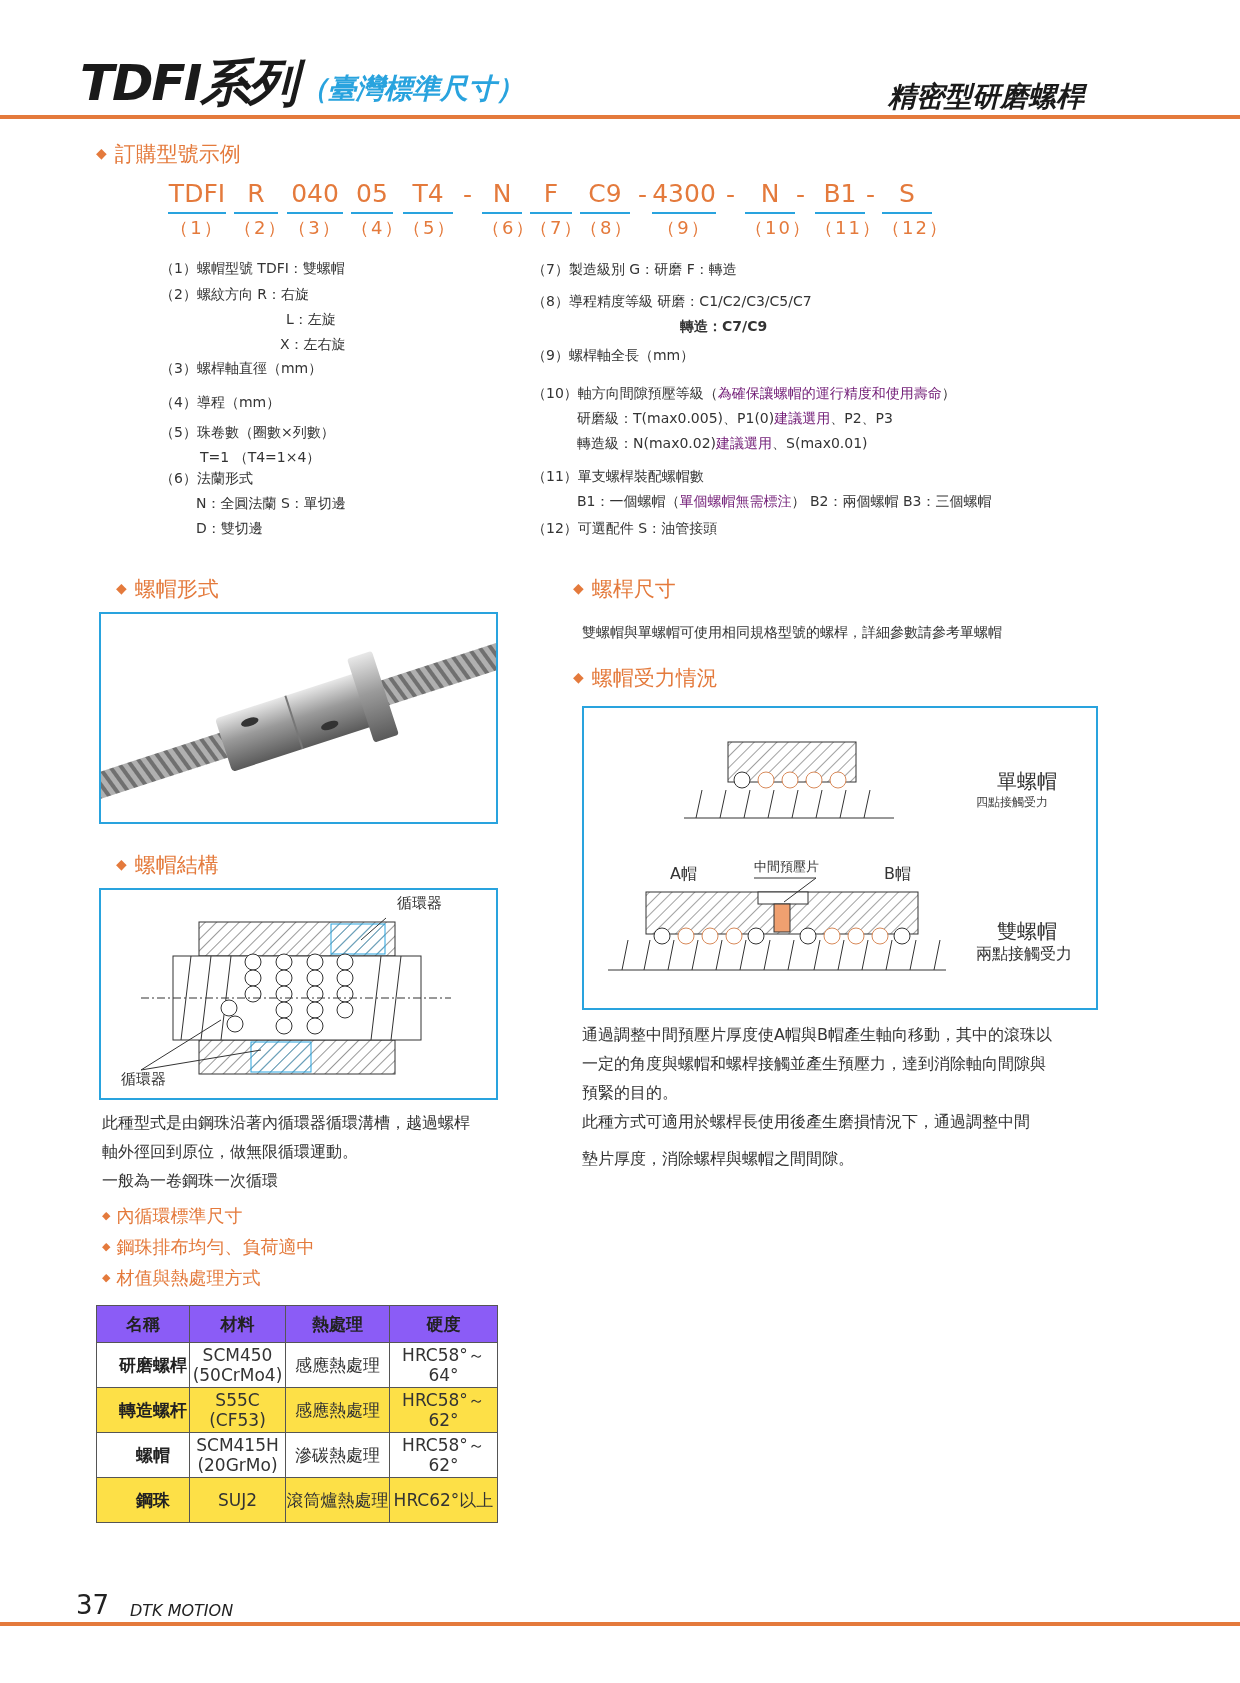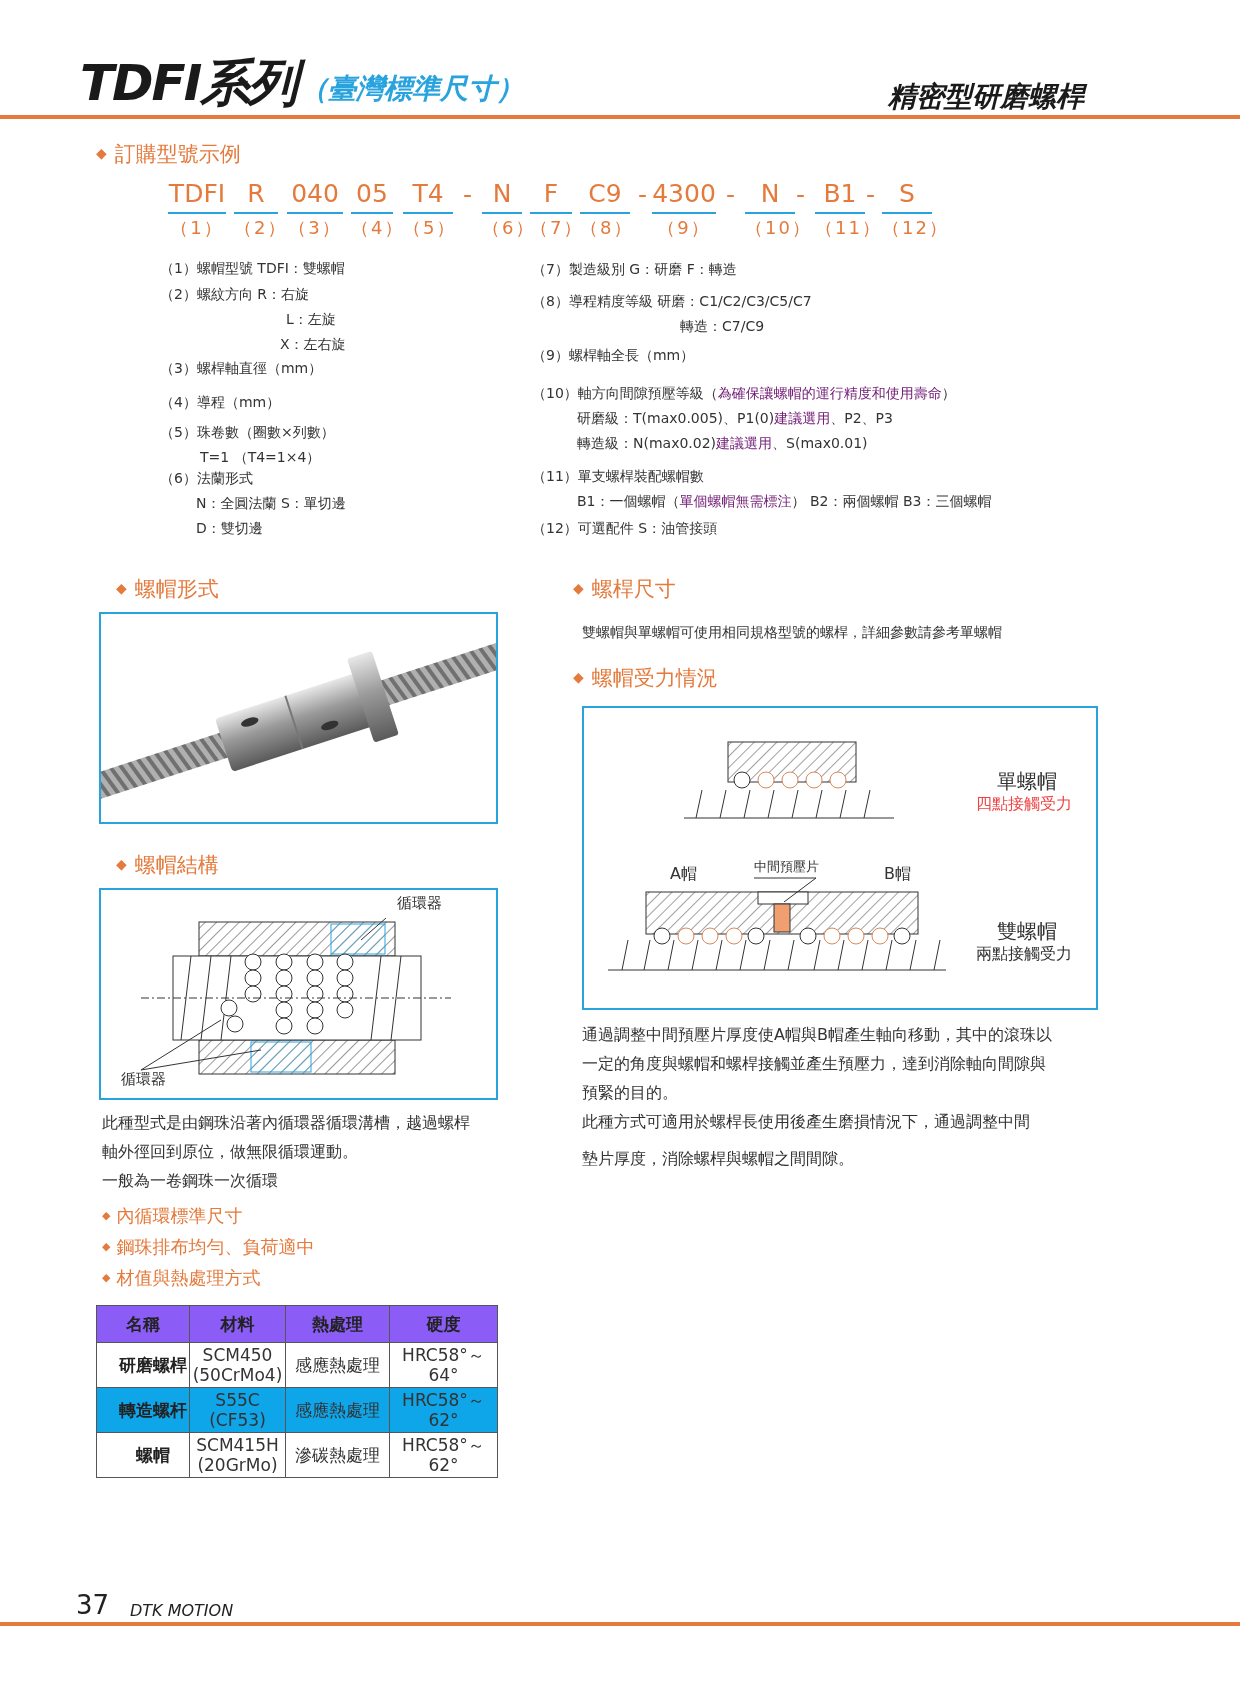--- a/index.html
+++ b/index.html
@@ -33,21 +33,21 @@
   .box { border: 2px solid #29a3de; background: #fff; }
 
   .para { font-size: 16px; line-height: 29px; color: #333; white-space: nowrap; }
 
   
   table.mat { position: absolute; left: 96px; top: 1305px; width: 402px; border-collapse: collapse; font-size: 17px; color: #333; }
   table.mat th, table.mat td { border: 1px solid #555; text-align: center; padding: 0; }
   table.mat th { background: #8b5cf6; height: 37px; font-weight: bold; color: #222; font-family: Liberation Mono, monospace; }
   table.mat td { height: 45px; line-height: 20px; }
   table.mat td.name { font-weight: bold; color: #222; padding-left: 20px; }
-  table.mat tr.g td { background: #0ea5e9; }
+  table.mat tr.g td { background: #fde047; }
   table.mat tr.w td { background: #ffffff; }
 
   .rule-bottom { left: 0; top: 1622px; width: 1240px; height: 4px; background: #e47a3c; }
   .page-num { left: 76px; top: 1590px; font-size: 26px; color: #222; }
   .brand { left: 130px; top: 1601px; font-size: 16px; font-style: italic; color: #222; }
 </style>
 </head>
 <body>
 
 <div class="abs title-main">TDFI系列</div>
@@ -132,21 +132,21 @@
 <div class="abs def" style="left:160px; top:356px;">（3）螺桿軸直徑（mm）</div>
 <div class="abs def" style="left:160px; top:390px;">（4）導程（mm）</div>
 <div class="abs def" style="left:160px; top:420px;">（5）珠卷數（圈數×列數）</div>
 <div class="abs def" style="left:200px; top:445px;">T=1 （T4=1×4）</div>
 <div class="abs def" style="left:160px; top:466px;">（6）法蘭形式</div>
 <div class="abs def" style="left:196px; top:491px;">N：全圓法蘭  S：單切邊</div>
 <div class="abs def" style="left:196px; top:516px;">D：雙切邊</div>
 
 <div class="abs def" style="left:532px; top:257px;">（7）製造級別        G：研磨      F：轉造</div>
 <div class="abs def" style="left:532px; top:289px;">（8）導程精度等級  研磨：C1/C2/C3/C5/C7</div>
-<div class="abs def" style="left:680px; top:314px;">轉造：C7/C9</div>
+<div class="abs def" style="left:680px; top:314px;font-weight:bold;">轉造：C7/C9</div>
 <div class="abs def" style="left:532px; top:343px;">（9）螺桿軸全長（mm）</div>
 <div class="abs def" style="left:532px; top:381px;"><span>（10）軸方向間隙預壓等級（</span><span class="red">為確保讓螺帽的運行精度和使用壽命</span><span>）</span></div>
 <div class="abs def" style="left:577px; top:406px;"><span>研磨級：T(max0.005)、P1(0)</span><span class="red">建議選用</span><span>、P2、P3</span></div>
 <div class="abs def" style="left:577px; top:431px;"><span>轉造級：N(max0.02)</span><span class="red">建議選用</span><span>、S(max0.01)</span></div>
 <div class="abs def" style="left:532px; top:464px;">（11）單支螺桿裝配螺帽數</div>
 <div class="abs def" style="left:577px; top:489px;"><span>B1：一個螺帽（</span><span class="red">單個螺帽無需標注</span><span>）  B2：兩個螺帽  B3：三個螺帽</span></div>
 <div class="abs def" style="left:532px; top:516px;">（12）可選配件    S：油管接頭</div>
 
 <div class="abs sec" style="left:116px; top:575px;"><span class="dia">◆</span><span>螺帽形式</span></div>
 <div class="abs box" style="left:99px; top:612px; width:399px; height:212px;">
@@ -264,20 +264,26 @@
     </tr>
     <tr class="w">
       <td class="name">螺帽</td>
       <td>
           <div>SCM415H</div>
           <div>(20GrMo)</div>
         </td>
       <td>滲碳熱處理</td>
       <td>HRC58°～62°</td>
     </tr>
+    <tr class="g">
+      <td class="name">鋼珠</td>
+      <td>SUJ2</td>
+      <td>滾筒爐熱處理</td>
+      <td>HRC62°以上</td>
+    </tr>
   </tbody>
 </table>
 
 <div class="abs sec" style="left:573px; top:575px;"><span class="dia">◆</span><span>螺桿尺寸</span></div>
 <div class="abs def" style="left:582px; top:620px;">雙螺帽與單螺帽可使用相同規格型號的螺桿，詳細參數請參考單螺帽</div>
 
 <div class="abs sec" style="left:573px; top:664px;"><span class="dia">◆</span><span>螺帽受力情況</span></div>
 <div class="abs box" style="left:582px; top:706px; width:516px; height:304px;">
   <svg width="512" height="300" viewBox="0 0 512 300">
     <defs>
@@ -335,21 +341,21 @@
         <line x1="260" y1="232" x2="254" y2="262"></line>
         <line x1="284" y1="232" x2="278" y2="262"></line>
         <line x1="308" y1="232" x2="302" y2="262"></line>
         <line x1="332" y1="232" x2="326" y2="262"></line>
         <line x1="356" y1="232" x2="350" y2="262"></line>
     </g>
     <line x1="170" y1="170" x2="232" y2="170" stroke="#333"></line>
     <line x1="232" y1="170" x2="200" y2="194" stroke="#333"></line>
   </svg>
   <div class="abs" style="left:413px; top:60px; font-size:20px; color:#333;">單螺帽</div>
-  <div class="abs" style="left:392px; top:86px; font-size:16px; color:#ef4444;">四點接觸受力</div>
+  <div class="abs" style="left:392px; top:86px; font-size:12px; color:#404040;">四點接觸受力</div>
   <div class="abs" style="left:86px; top:156px; font-size:16px; color:#333;">A帽</div>
   <div class="abs" style="left:300px; top:156px; font-size:16px; color:#333;">B帽</div>
   <div class="abs" style="left:170px; top:150px; font-size:13px; color:#333;">中間預壓片</div>
   <div class="abs" style="left:413px; top:210px; font-size:20px; color:#333;">雙螺帽</div>
   <div class="abs" style="left:392px; top:236px; font-size:16px; color:#333;">兩點接觸受力</div>
 </div>
 
 <div class="abs para" style="left:582px; top:1020px;">通過調整中間預壓片厚度使A帽與B帽產生軸向移動，其中的滾珠以</div>
 <div class="abs para" style="left:582px; top:1049px;">一定的角度與螺帽和螺桿接觸並產生預壓力，達到消除軸向間隙與</div>
 <div class="abs para" style="left:582px; top:1078px;">預緊的目的。</div>

